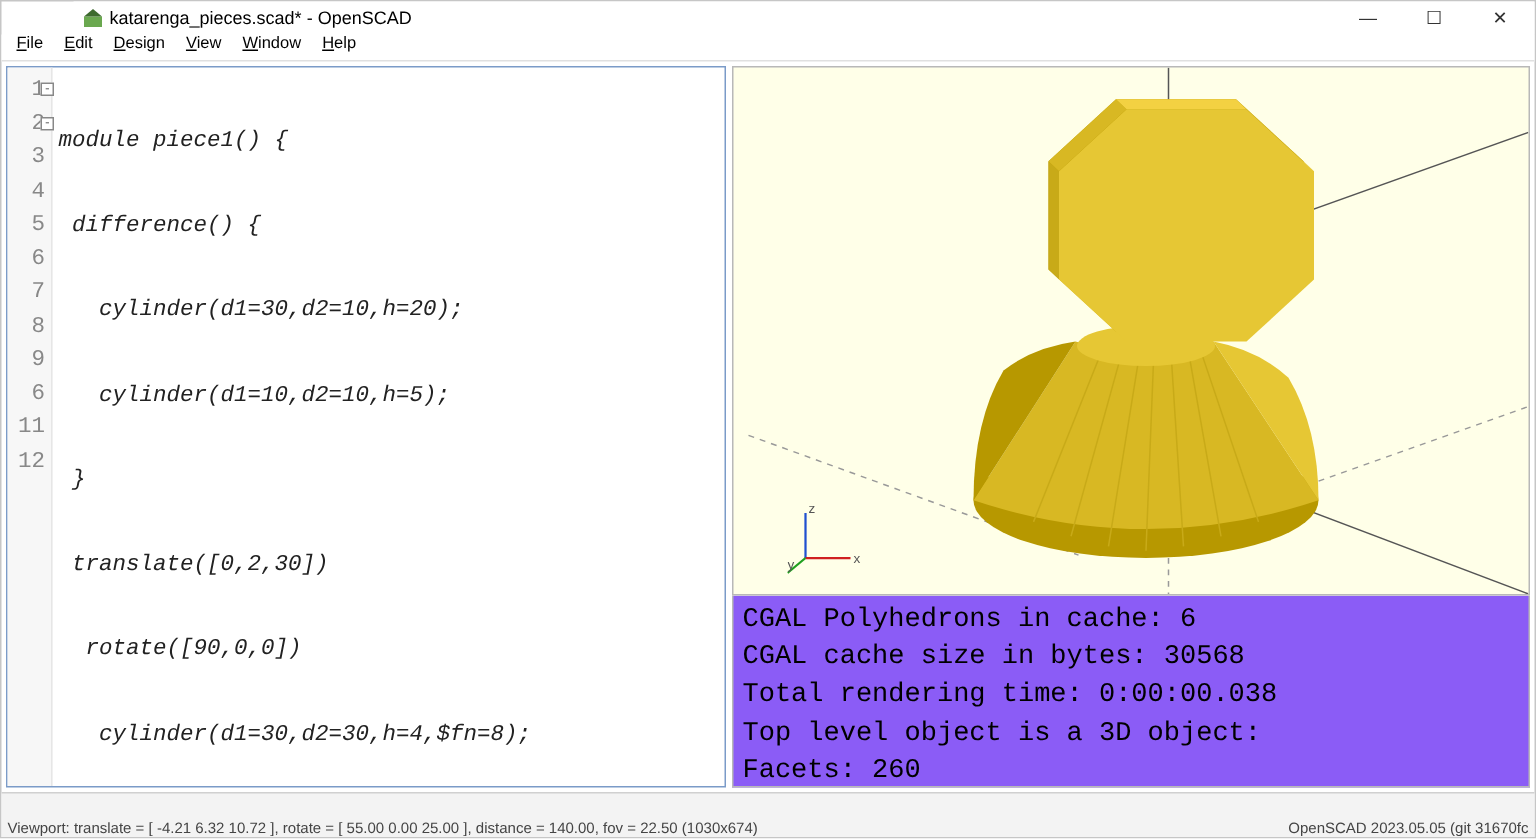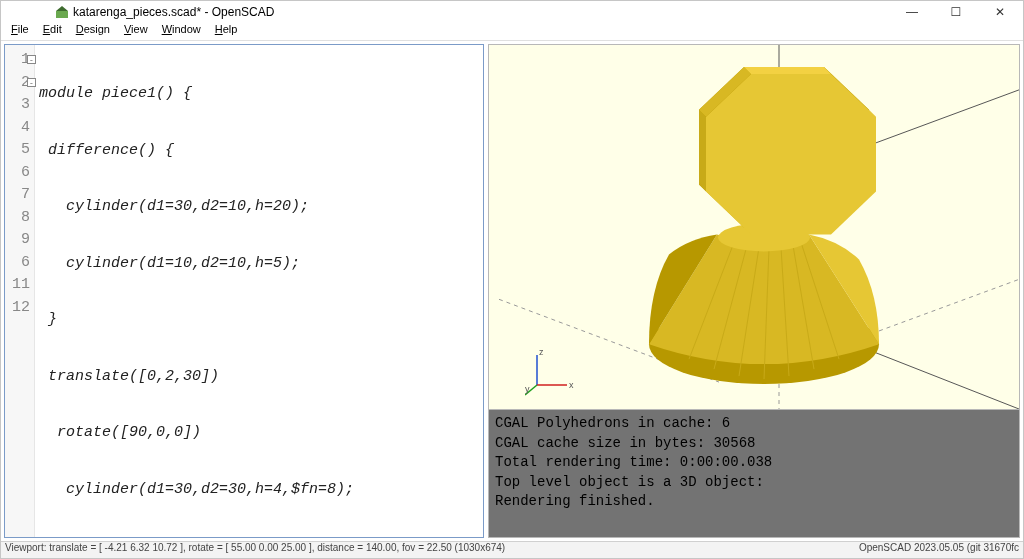--- a/index.html
+++ b/index.html
@@ -17,22 +17,22 @@
   .workarea { flex: 1; display: flex; min-height: 0; }
   .editor-pane { width: 480px; border: 1px solid #7b9bc8; margin: 3px 2px 3px 3px; display: flex; font-family: Consolas, "Courier New", monospace; font-size: 15px; background: #fff; overflow: hidden; }
   .gutter { width: 30px; background: #f7f7f7; border-right: 1px solid #e6e6e6; text-align: right; color: #888; padding-top: 4px; }
   .gutter .ln { height: 22.5px; line-height: 22.5px; padding-right: 4px; position: relative; }
   .fold-marker { position: absolute; right: -2px; top: 6px; width: 9px; height: 9px; border: 1px solid #888; background: #fff; font-size: 8px; line-height: 7px; text-align: center; color: #555; }
   .code { flex: 1; padding: 4px 6px 4px 4px; white-space: pre; color: #222; }
   .code .line { height: 22.5px; line-height: 22.5px; font-style: italic; }
   .right-pane { flex: 1; display: flex; flex-direction: column; margin: 3px 3px 3px 2px; min-width: 0; }
   .viewport { flex: 1; border: 1px solid #b8b8b8; background: #FFFFE8; position: relative; overflow: hidden; }
   .axes-mini { position: absolute; left: 36px; bottom: 12px; }
-  .console { height: 128px; border: 1px solid #b8b8b8; border-top: none; background: #737373; font-family: Consolas, "Courier New", monospace; font-size: 14px; padding: 4px 6px; overflow: hidden; line-height: 1.4; }
-  .statusbar { height: 17px; border-top: 1px solid #d0d0d0; background: #f3f3f3; display: flex; align-items: flex-start; font-size: 10px; color: #444; padding: 0 4px; gap: 37px; }
+  .console { height: 128px; border: 1px solid #b8b8b8; border-top: none; background: #8b5cf6; font-family: Consolas, "Courier New", monospace; font-size: 18px; padding: 4px 6px; overflow: hidden; line-height: 1.4; }
+  .statusbar { height: 30px; border-top: 1px solid #d0d0d0; background: #f3f3f3; display: flex; align-items: flex-end; font-size: 10px; color: #444; padding: 0 4px; gap: 37px; }
   .statusbar .spacer { flex: 1; }
 </style>
 </head>
 <body>
 
 <div class="window">
 
   <div class="titlebar">
     <span class="app-icon">
       <svg width="14" height="14" viewBox="0 0 14 14">
@@ -147,20 +147,21 @@
           <text x="44" y="41" font-size="9" fill="#555">x</text>
           <text x="0" y="45" font-size="9" fill="#555">y</text>
           <text x="14" y="8" font-size="9" fill="#555">z</text>
         </svg>
       </div>
       <div class="console">
         <div>CGAL Polyhedrons in cache: 6</div>
         <div>CGAL cache size in bytes: 30568</div>
         <div>Total rendering time: 0:00:00.038</div>
         <div>Top level object is a 3D object:</div>
+        <div>   Facets:        260</div>
         <div>Rendering finished.</div>
       </div>
     </div>
 
   </div>
 
   <div class="statusbar">
     <span>Viewport: translate = [ -4.21 6.32 10.72 ], rotate = [ 55.00 0.00 25.00 ], distance = 140.00, fov = 22.50 (1030x674)</span>
     <span class="spacer"></span>
     <span>OpenSCAD 2023.05.05 (git 31670fc</span>

